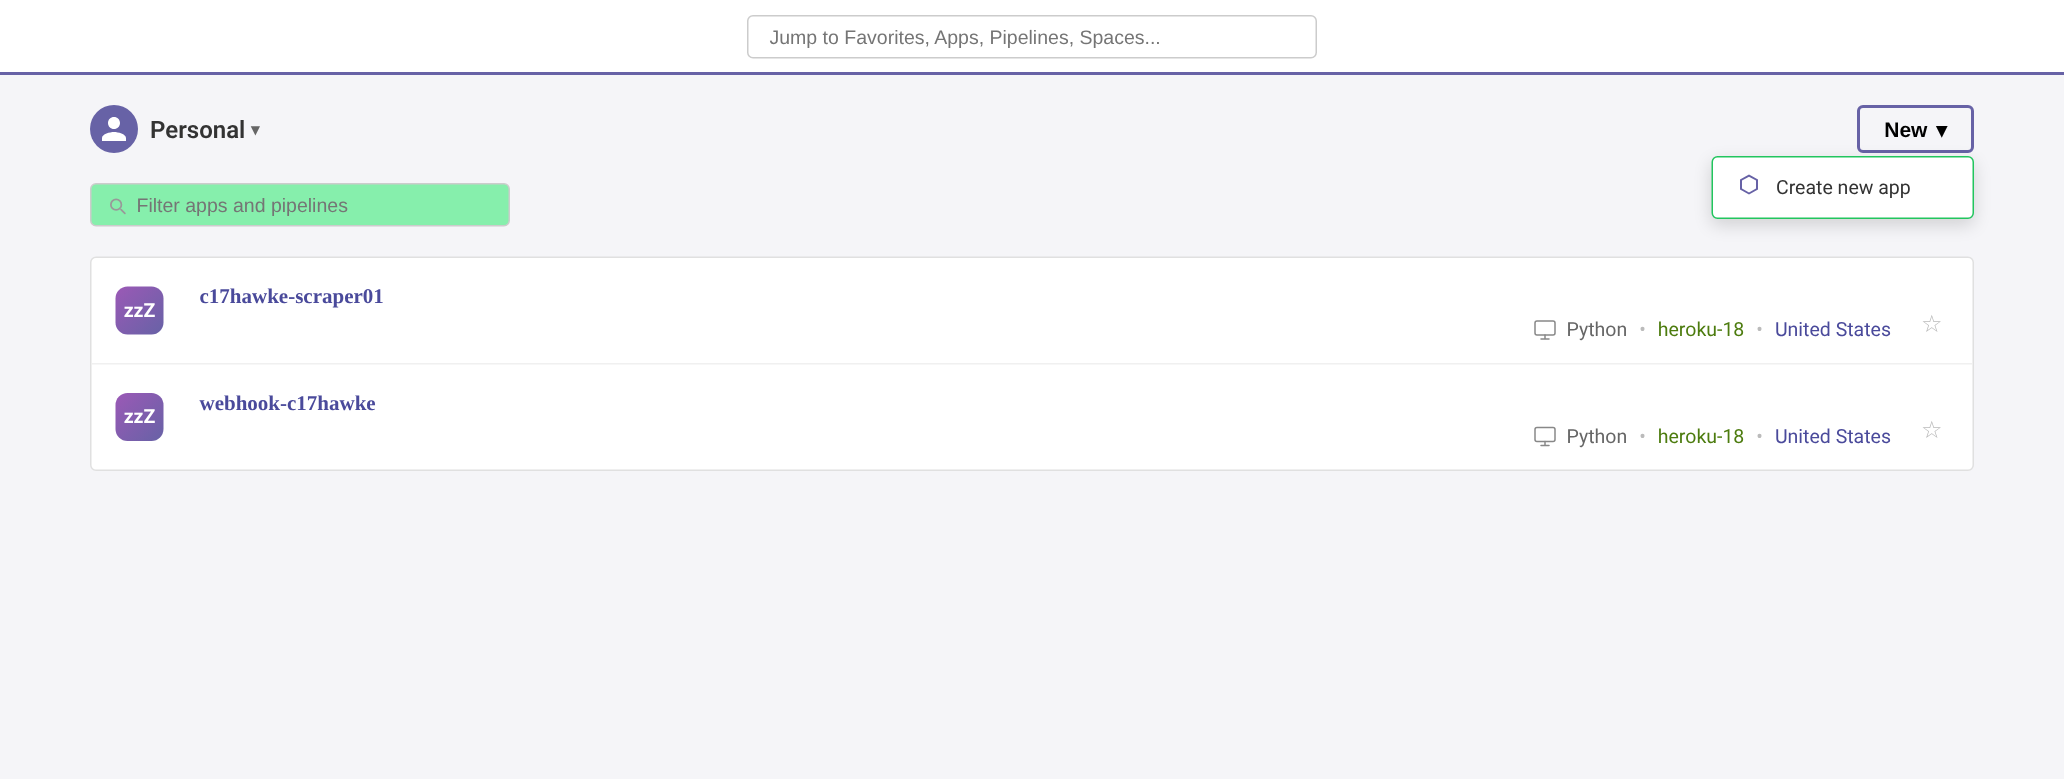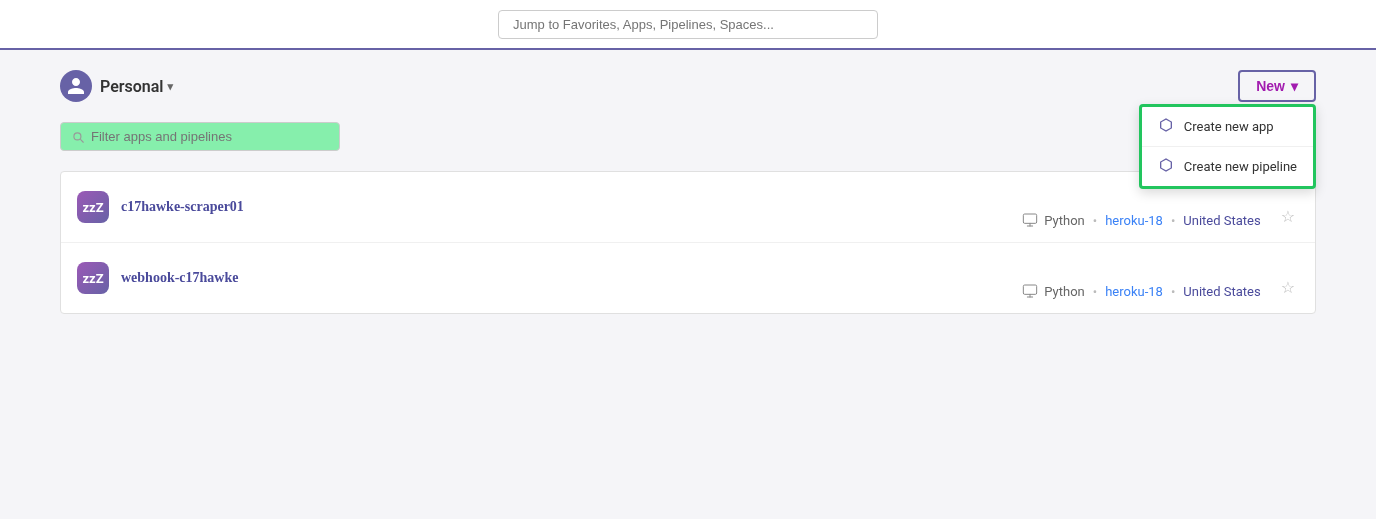--- a/index.html
+++ b/index.html
@@ -96,40 +96,40 @@
       gap: 4px;
     }
 
     .dropdown-chevron {
       font-size: 11px;
       color: #666;
     }
 
     .new-button {
       border: 2px solid #6762a6;
-      color: #a21caf;
+      color: #000000;
       background: transparent;
       border-radius: 4px;
       padding: 6px 16px;
       font-size: 14px;
       font-weight: 600;
       cursor: pointer;
       display: flex;
       align-items: center;
       gap: 6px;
       position: relative;
     }
 
     
     .dropdown-menu {
       position: absolute;
       top: 100%;
       right: 0;
       background: #fff;
-      border: 3px solid #22c55e;
+      border: 1px solid #22c55e;
       border-radius: 4px;
       box-shadow: 0 4px 12px rgba(0,0,0,0.15);
       min-width: 175px;
       z-index: 100;
       margin-top: 2px;
     }
 
     .dropdown-item {
       display: flex;
       align-items: center;
@@ -193,22 +193,21 @@
       padding: 14px 16px;
       border-bottom: 1px solid #f0f0f0;
     }
 
     .app-row:last-child {
       border-bottom: none;
     }
 
     .app-left {
       display: flex;
-      align-items: center;
-      gap: 12px;
+      gap: 24px;
     }
 
     .app-avatar {
       width: 32px;
       height: 32px;
       border-radius: 8px;
       background: linear-gradient(135deg, #9b59b6, #6762a6);
       display: flex;
       align-items: center;
       justify-content: center;
@@ -243,21 +242,21 @@
       fill: #888;
       width: 16px;
       height: 16px;
     }
 
     .separator {
       color: #bbb;
     }
 
     .stack-link {
-      color: #3b82f6;
+      color: #4d7c0f;
       margin-top: 27px;
     }
 
     .region-link {
       color: #4a4a9b;
       cursor: pointer;
       margin-top: 16px;
     }
 
     .star-btn {
@@ -306,28 +305,20 @@
       </button>
 
       <div class="dropdown-menu">
         <div class="dropdown-item">
           <span>
             <svg width="16" height="16" viewBox="0 0 24 24" fill="#6762a6" xmlns="http://www.w3.org/2000/svg">
               <path d="M12 2L3 7v10l9 5 9-5V7L12 2zm0 2.18L19 8v8l-7 3.89L5 16V8l7-3.82z"></path>
             </svg>
           </span>
           <span>Create new app</span>
-        </div>
-        <div class="dropdown-item">
-          <span>
-            <svg width="16" height="16" viewBox="0 0 24 24" fill="#6762a6" xmlns="http://www.w3.org/2000/svg">
-              <path d="M12 2L3 7v10l9 5 9-5V7L12 2zm0 2.18L19 8v8l-7 3.89L5 16V8l7-3.82z"></path>
-            </svg>
-          </span>
-          <span>Create new pipeline</span>
         </div>
       </div>
     </div>
   </div>
 
   <div class="filter-bar">
     <div class="filter-input-wrapper">
       <svg viewBox="0 0 24 24" xmlns="http://www.w3.org/2000/svg">
         <path d="M21 21l-4.35-4.35M17 11A6 6 0 1 1 5 11a6 6 0 0 1 12 0z" stroke="#999" stroke-width="2" fill="none" stroke-linecap="round"></path>
       </svg>

